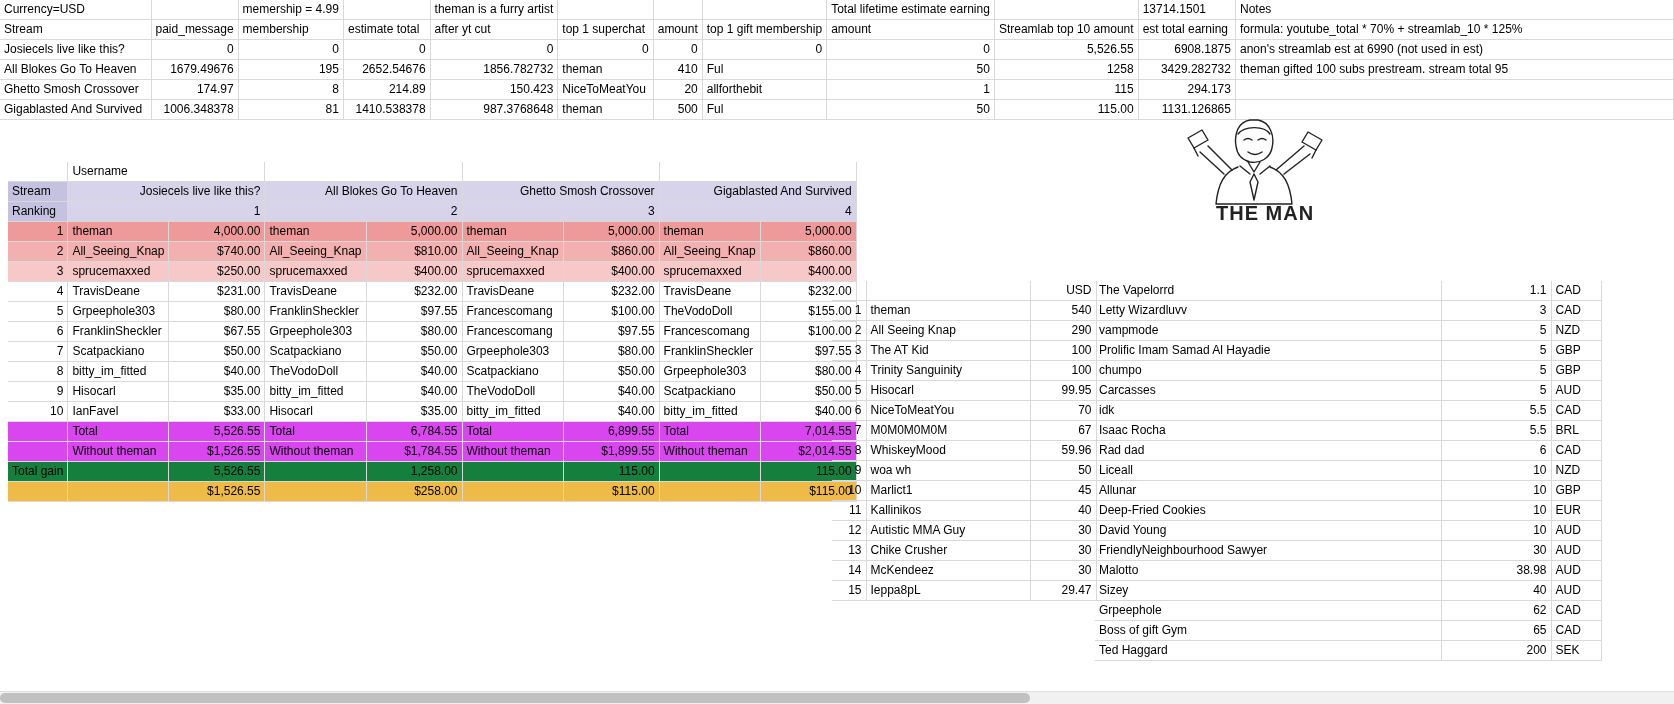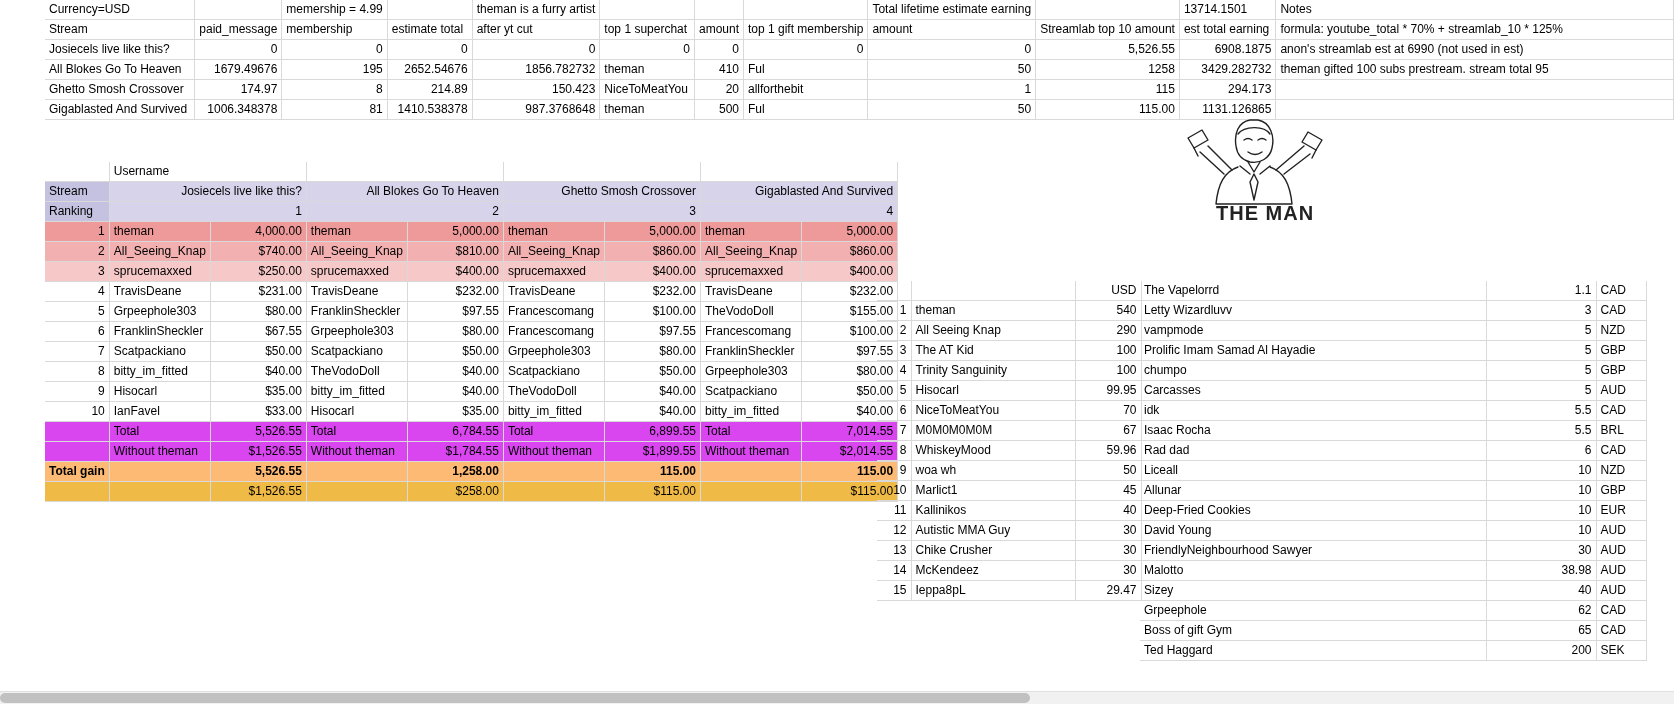--- a/index.html
+++ b/index.html
@@ -6,49 +6,49 @@
   body{
     width:1674px;height:704px;
     background:#ffffff;
     font-family:"Liberation Sans", sans-serif;
     font-size:12px;
     color:#000000;
     overflow:hidden;
     position:relative;
   }
   .sheet{position:absolute;top:0;left:0;width:1674px;height:704px;}
-  table{border-collapse:collapse;table-layout:fixed;margin-left:45px;}
+  table{border-collapse:collapse;table-layout:fixed;}
   td{
     border-right:1px solid #d9d9d9;
     border-bottom:1px solid #d9d9d9;
     padding:0 4px;
     height:19px;
     line-height:19px;
     overflow:hidden;
     white-space:nowrap;
     font-size:12px;
   }
   .r{text-align:right;}
   .c{text-align:right;}
 
   
   #top-table{position:absolute;left:0;top:0;}
   
-  #mid-table{position:absolute;left:0;top:162px;}
+  #mid-table{position:absolute;left:8px;top:162px;}
   
   #don-table{position:absolute;left:832px;top:281px;}
   
   #cur-table{position:absolute;left:1095px;top:281px;}
 
   .hdr-purple{background:#c5c1e0;font-weight:normal;}
   .hdr-purple-l{background:#d6d3ea;}
   .row-red-1{background:#ef9a9a;}
   .row-red-2{background:#f2b0b0;}
   .row-red-3{background:#f6c8c8;}
-  .row-gold{background:#fdba74;font-weight:bold;}
+  .row-gold{background:#15803d;}
   .row-gold2{background:#f0ba46;}
   .tot-row{background:#d946ef;}
 
   .drawing{position:absolute;left:1180px;top:112px;width:170px;height:110px;}
   .scrollbar{
     position:absolute;left:0;bottom:0;width:1674px;height:12px;
     background:#f1f1f1;border-top:1px solid #e0e0e0;
   }
   .scroll-thumb{
     position:absolute;left:0;top:1px;width:1030px;height:10px;

